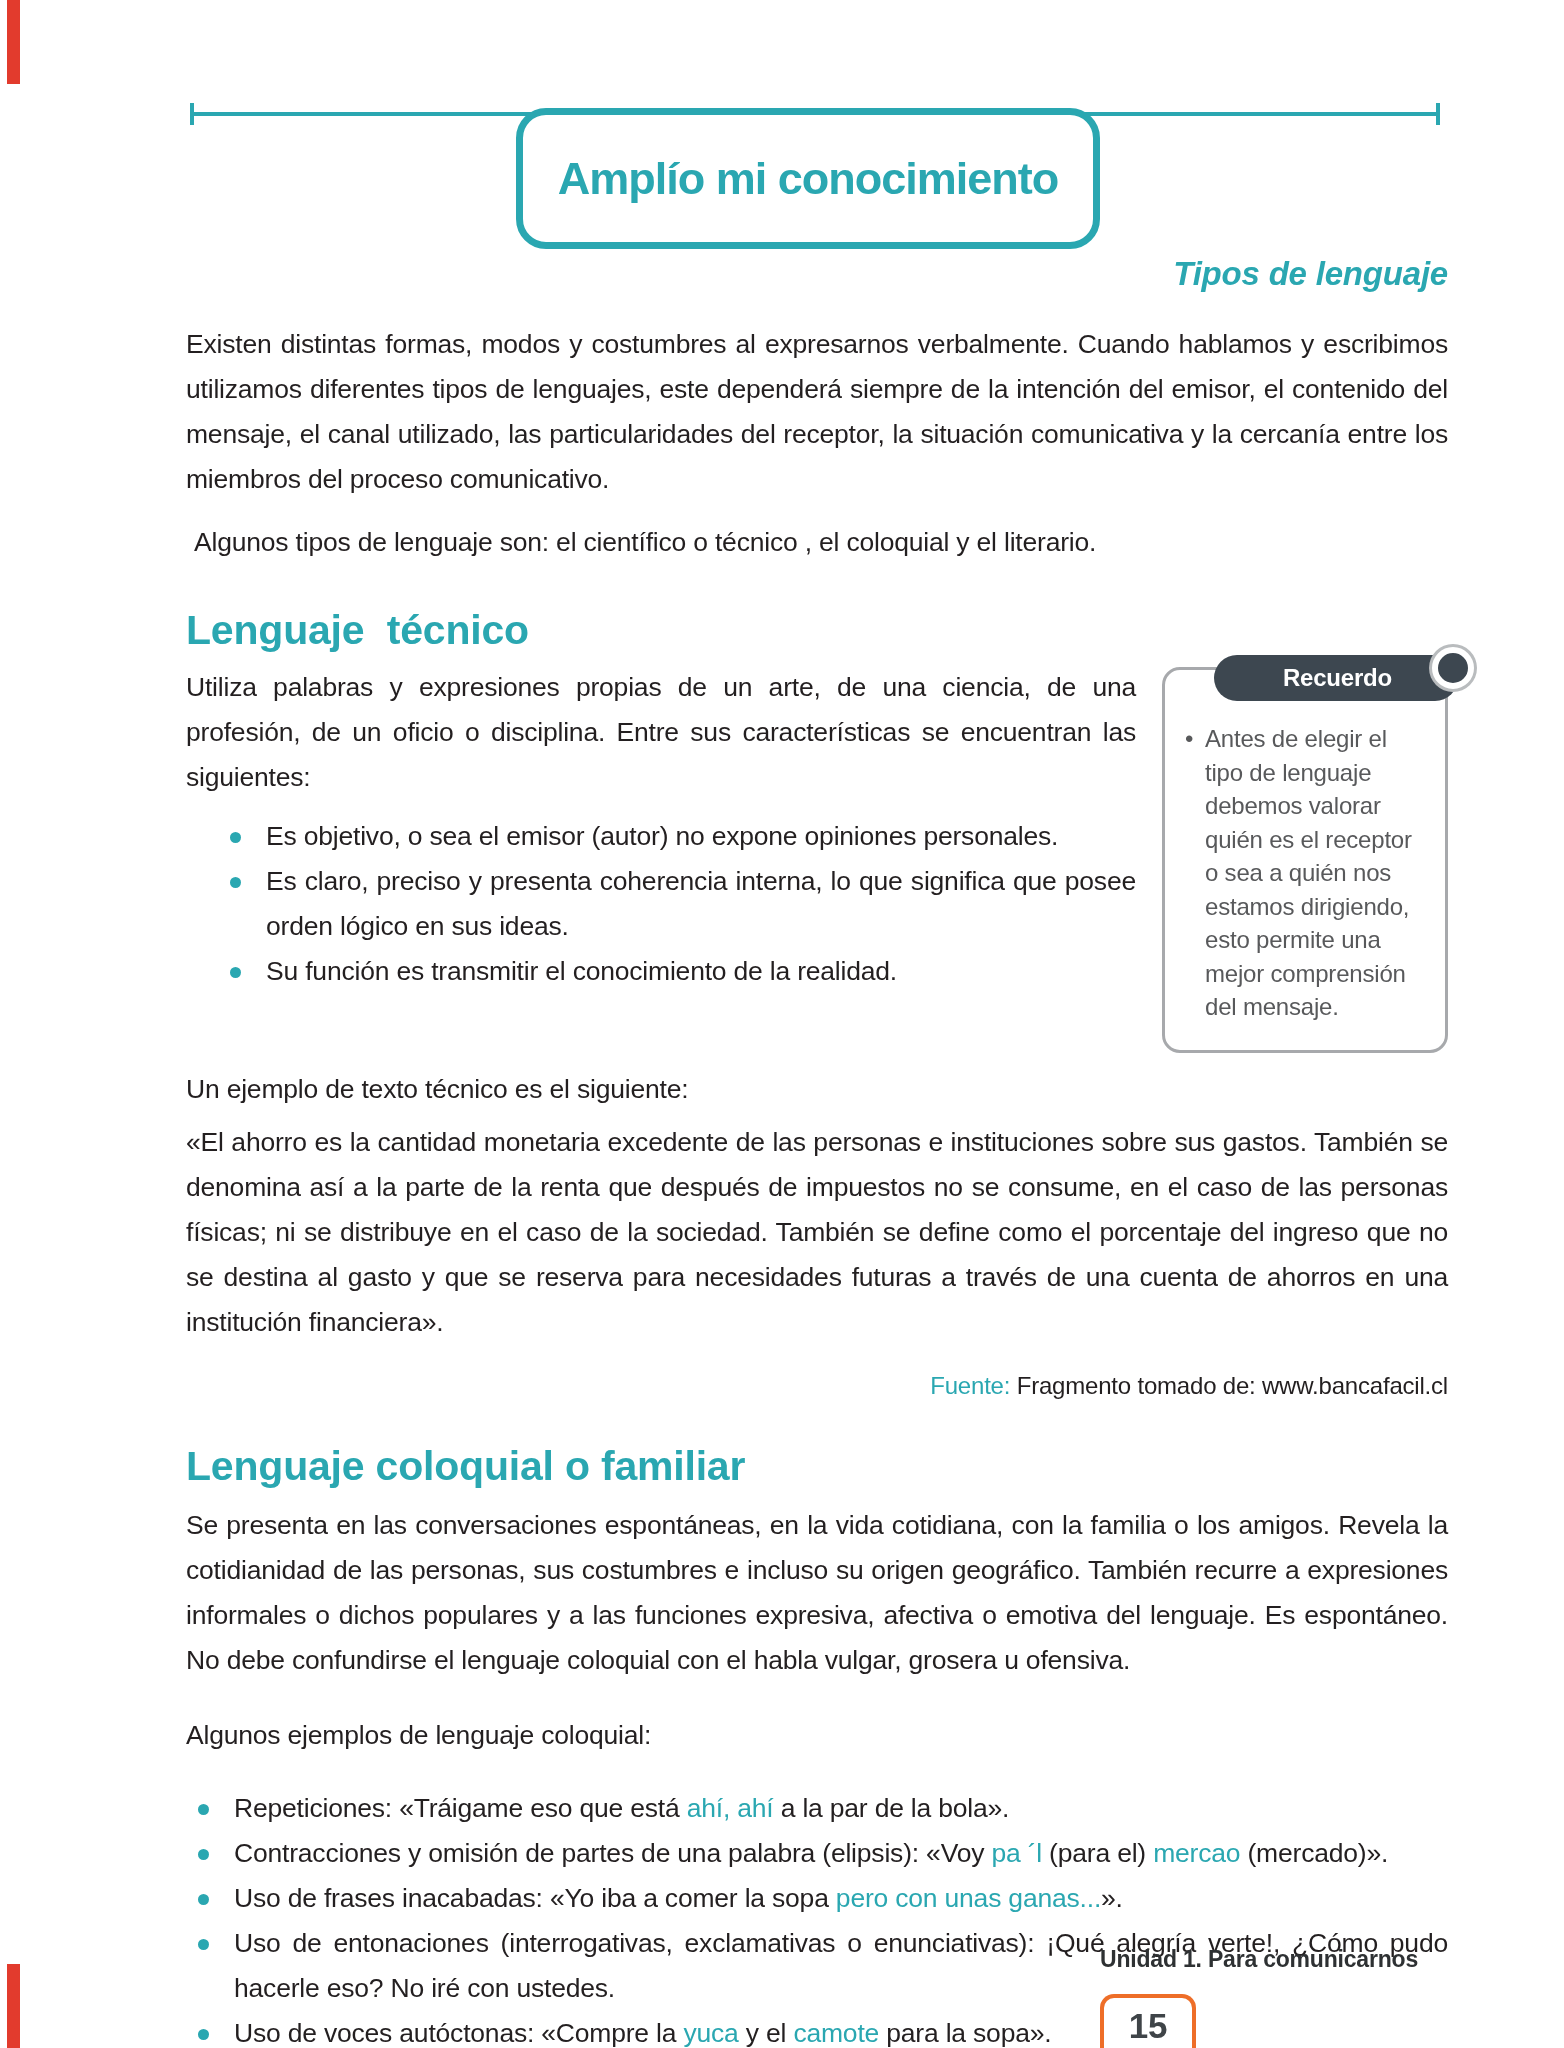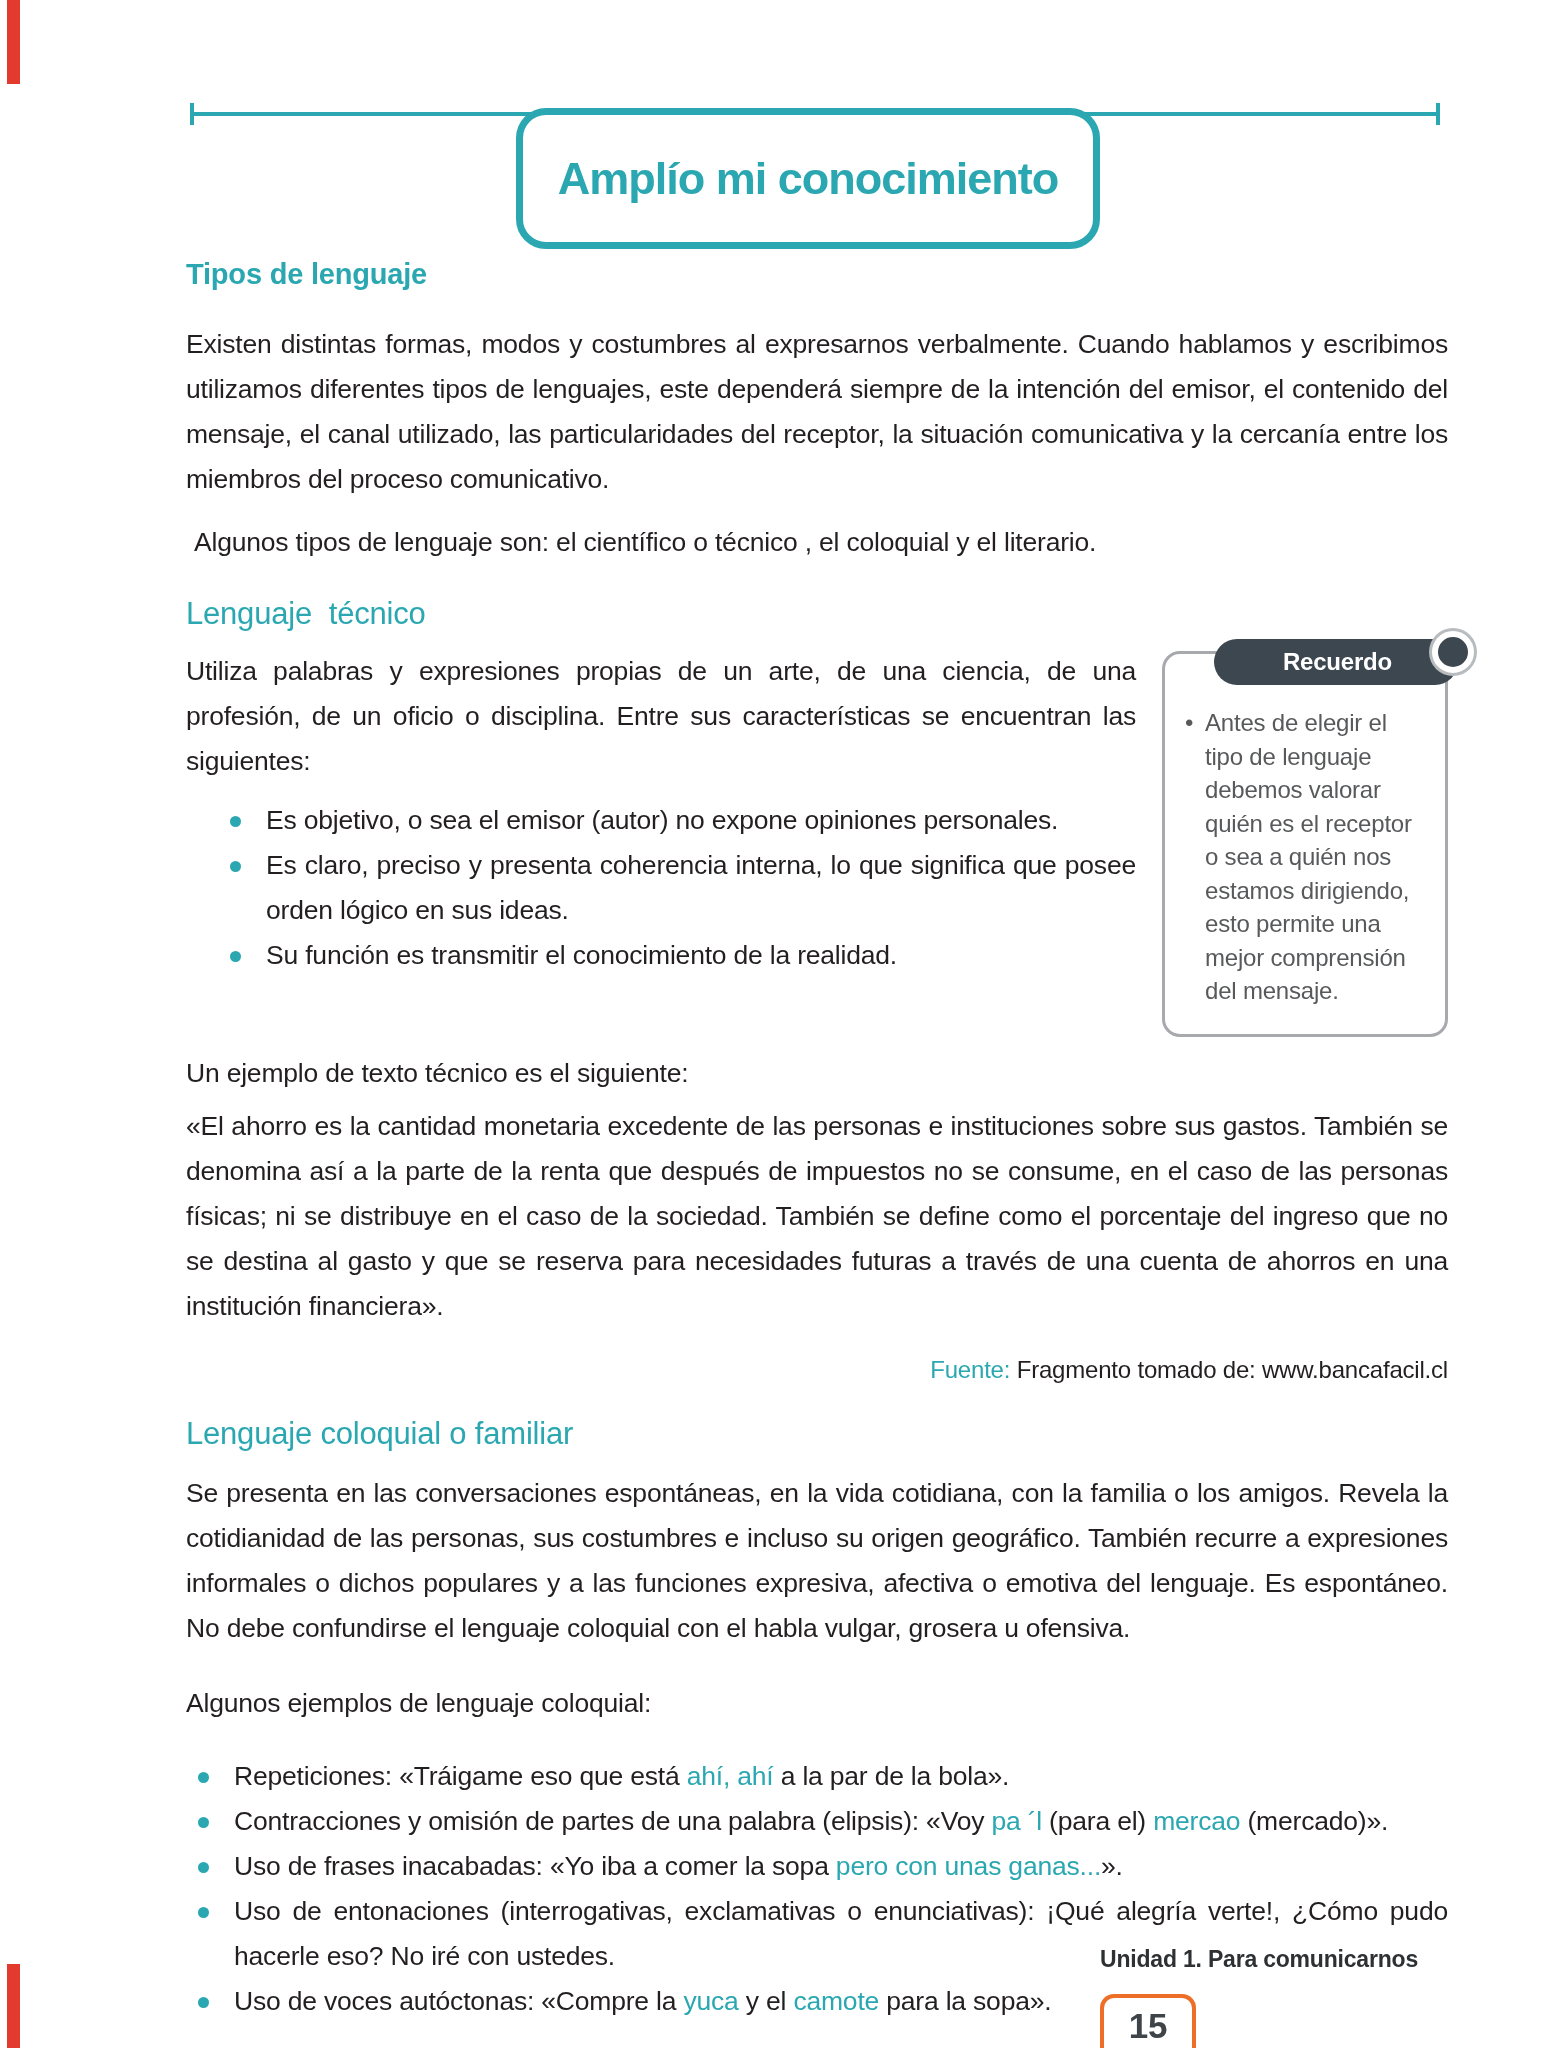--- a/index.html
+++ b/index.html
@@ -35,29 +35,29 @@
   
   .banner{
     position:absolute;left:516px;top:108px;width:584px;height:141px;
     background:#ffffff;border:7px solid var(--accent);border-radius:30px;
     display:flex;align-items:center;justify-content:center;z-index:2;
   }
   .banner-text{color:var(--accent);font-size:45px;font-weight:bold;letter-spacing:-1px;line-height:1;}
 
   .content{position:absolute;left:186px;top:0;width:1262px;}
 
-  .page-title{margin:254px 0 0;text-align:left;color:var(--accent);
-    font-size:29px;font-weight:bold;line-height:40px;}
+  .page-title{margin:254px 0 0;text-align:right;color:var(--accent);
+    font-size:33px;font-weight:bold;line-height:40px;font-style:italic;}
 
   p{margin:0;}
   .jtext{text-align:justify;}
   .intro{margin-top:28px;}
   .intro2{margin-top:18px;padding-left:8px;}
 
-  h2.section{margin:30px 0 0;color:var(--accent);font-size:31px;font-weight:normal;
+  h2.section{margin:46px 0 0;color:var(--accent);font-size:41px;font-weight:bold;
     line-height:38px;white-space:pre-wrap;}
 
   
   .reminder{float:right;width:286px;margin:6px 0 14px 26px;position:relative;padding-top:12px;}
   .rem-box{border:3px solid var(--boxborder);border-radius:18px;padding:52px 16px 26px 20px;background:#fff;}
   .rem-pill{position:absolute;top:0;left:52px;right:-10px;height:46px;background:var(--slate);
     border-radius:23px;color:#ffffff;font-size:24px;font-weight:bold;letter-spacing:-0.2px;
     text-align:right;line-height:46px;padding-right:66px;z-index:3;}
   .rem-circle{position:absolute;right:-16px;top:-8px;width:42px;height:42px;border-radius:50%;
     background:var(--slate);border:6px solid #ffffff;box-shadow:0 0 0 3px #b9bcbe;z-index:4;}

